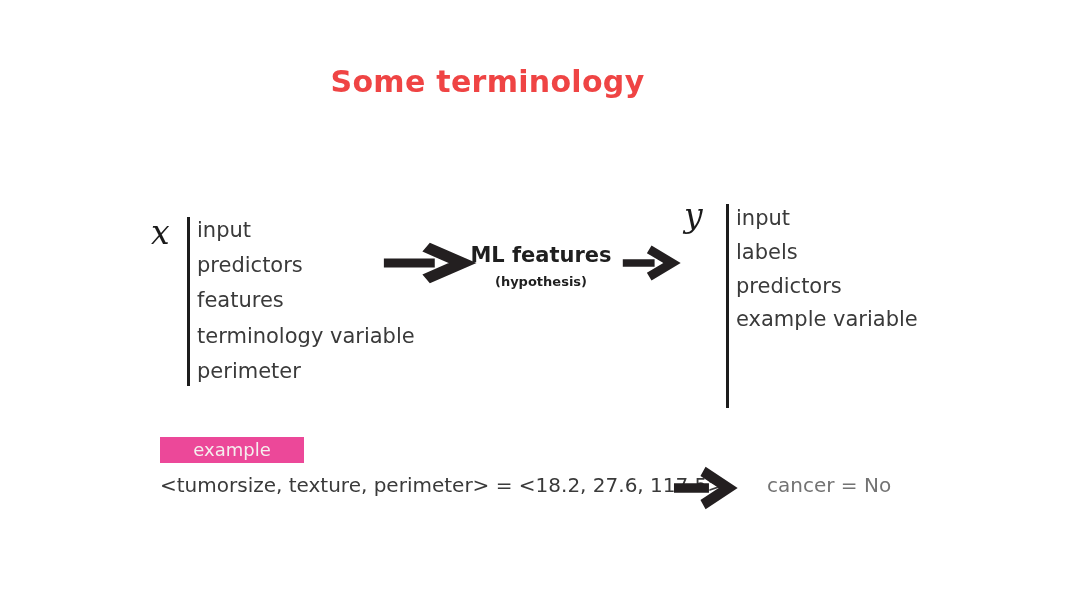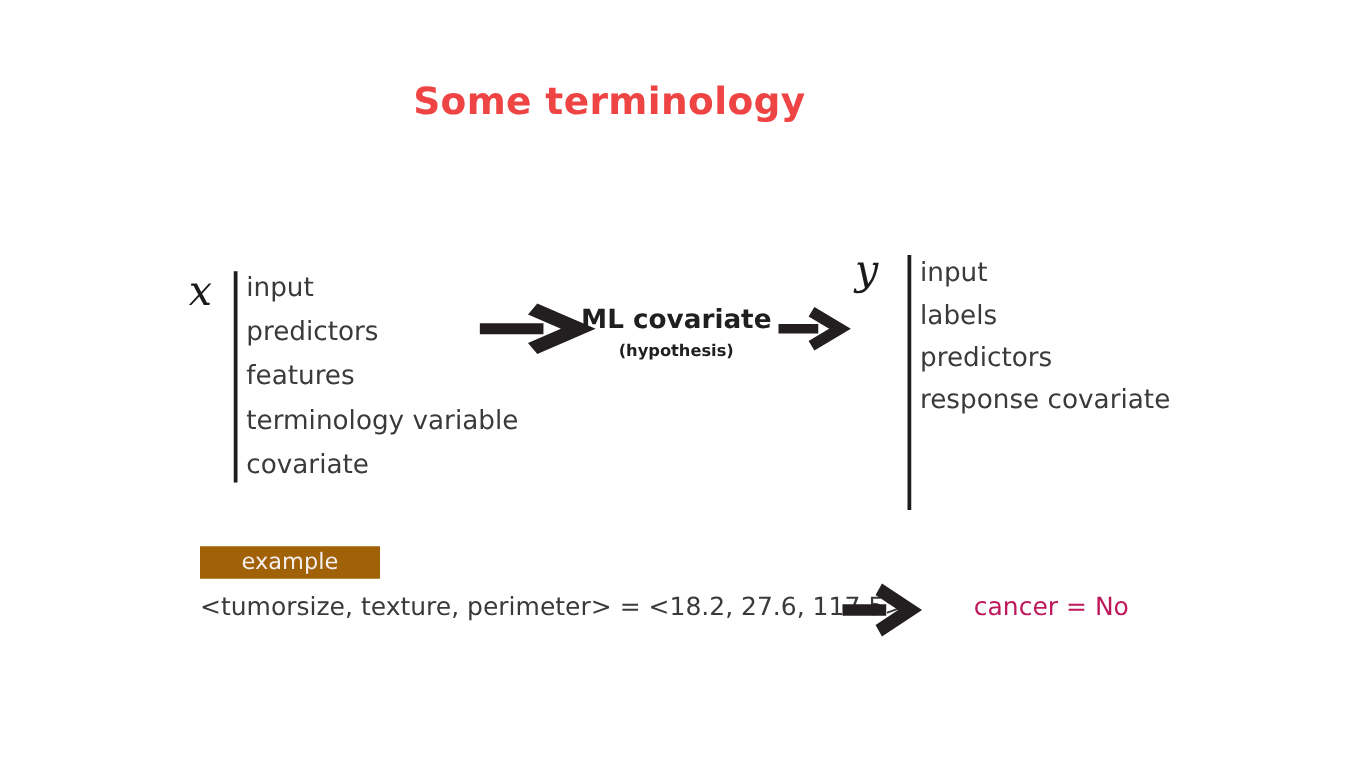--- a/index.html
+++ b/index.html
@@ -98,67 +98,66 @@
     top: 473px;
     font-size: 20px;
     color: #3a3a3a;
     white-space: nowrap;
   }
   .prediction-text {
     position: absolute;
     left: 767px;
     top: 473px;
     font-size: 20px;
-    color: #be185d;
+    color: #737373;
     white-space: nowrap;
-    margin-left: 12px;
   }
 </style>
 </head>
 <body>
 
 <div class="slide">
 
   <div class="title">Some terminology</div>
 
   <div class="math-sym sym-x">x</div>
   <div class="vbar vbar-left"></div>
   <div class="term-list term-list-left">
     <div class="term">input</div>
     <div class="term">predictors</div>
     <div class="term">features</div>
     <div class="term">terminology variable</div>
-    <div class="term">covariate</div>
+    <div class="term">perimeter</div>
   </div>
 
   <svg class="arrow-svg arrow-1" viewBox="0 0 100 64" preserveAspectRatio="none">
     <line x1="3" y1="32" x2="56" y2="32" stroke-width="13"></line>
     <polyline points="47,9 85,32 47,55" stroke-width="15" stroke-linejoin="miter"></polyline>
   </svg>
 
   <div class="algo-block">
-    <div class="algo-name">ML covariate</div>
+    <div class="algo-name">ML features</div>
     <div class="algo-sub">(hypothesis)</div>
   </div>
 
   <svg class="arrow-svg arrow-2" viewBox="0 0 100 64" preserveAspectRatio="none">
     <line x1="3" y1="32" x2="56" y2="32" stroke-width="13"></line>
     <polyline points="47,9 85,32 47,55" stroke-width="15" stroke-linejoin="miter"></polyline>
   </svg>
 
   <div class="math-sym sym-y">y</div>
   <div class="vbar vbar-right"></div>
   <div class="term-list term-list-right">
     <div class="term">input</div>
     <div class="term">labels</div>
     <div class="term">predictors</div>
-    <div class="term">response covariate</div>
+    <div class="term">example variable</div>
   </div>
 
-  <div class="example-badge" style="background-color: #a16207;">example</div>
+  <div class="example-badge" style="background-color: #ec4899;">example</div>
   <div class="feature-text">&lt;tumorsize, texture, perimeter&gt; = &lt;18.2, 27.6, 117.5&gt;</div>
   <svg class="arrow-svg arrow-3" viewBox="0 0 100 64" preserveAspectRatio="none">
     <line x1="3" y1="32" x2="56" y2="32" stroke-width="13"></line>
     <polyline points="47,9 85,32 47,55" stroke-width="15" stroke-linejoin="miter"></polyline>
   </svg>
   <div class="prediction-text">cancer = No</div>
 
 </div>
 
 </body></html>

